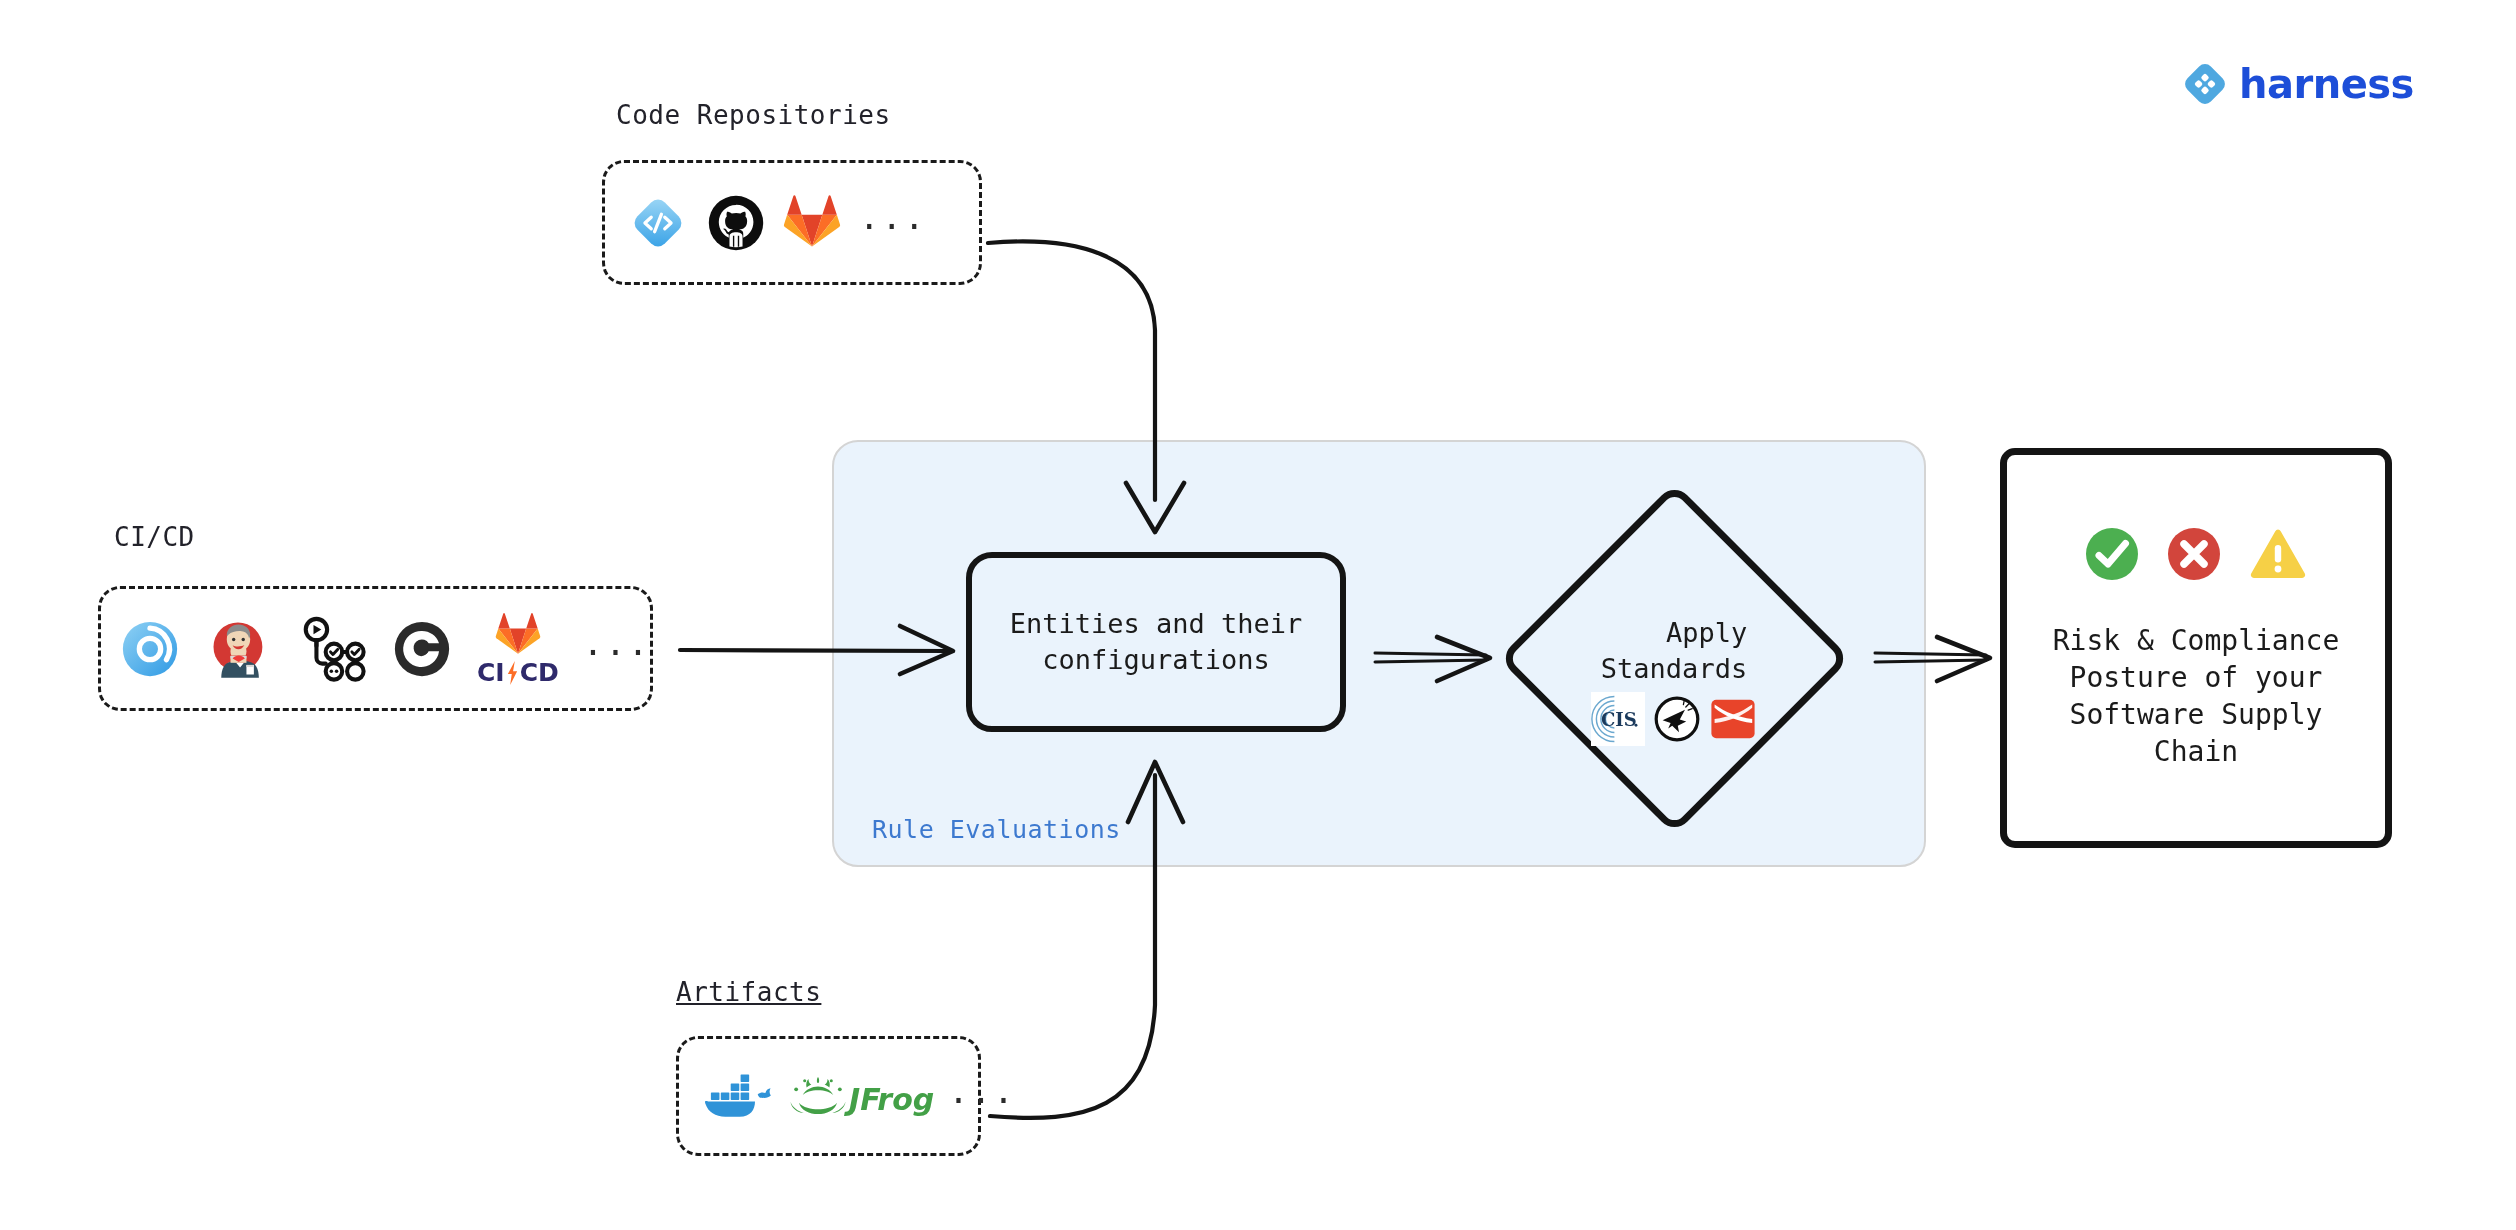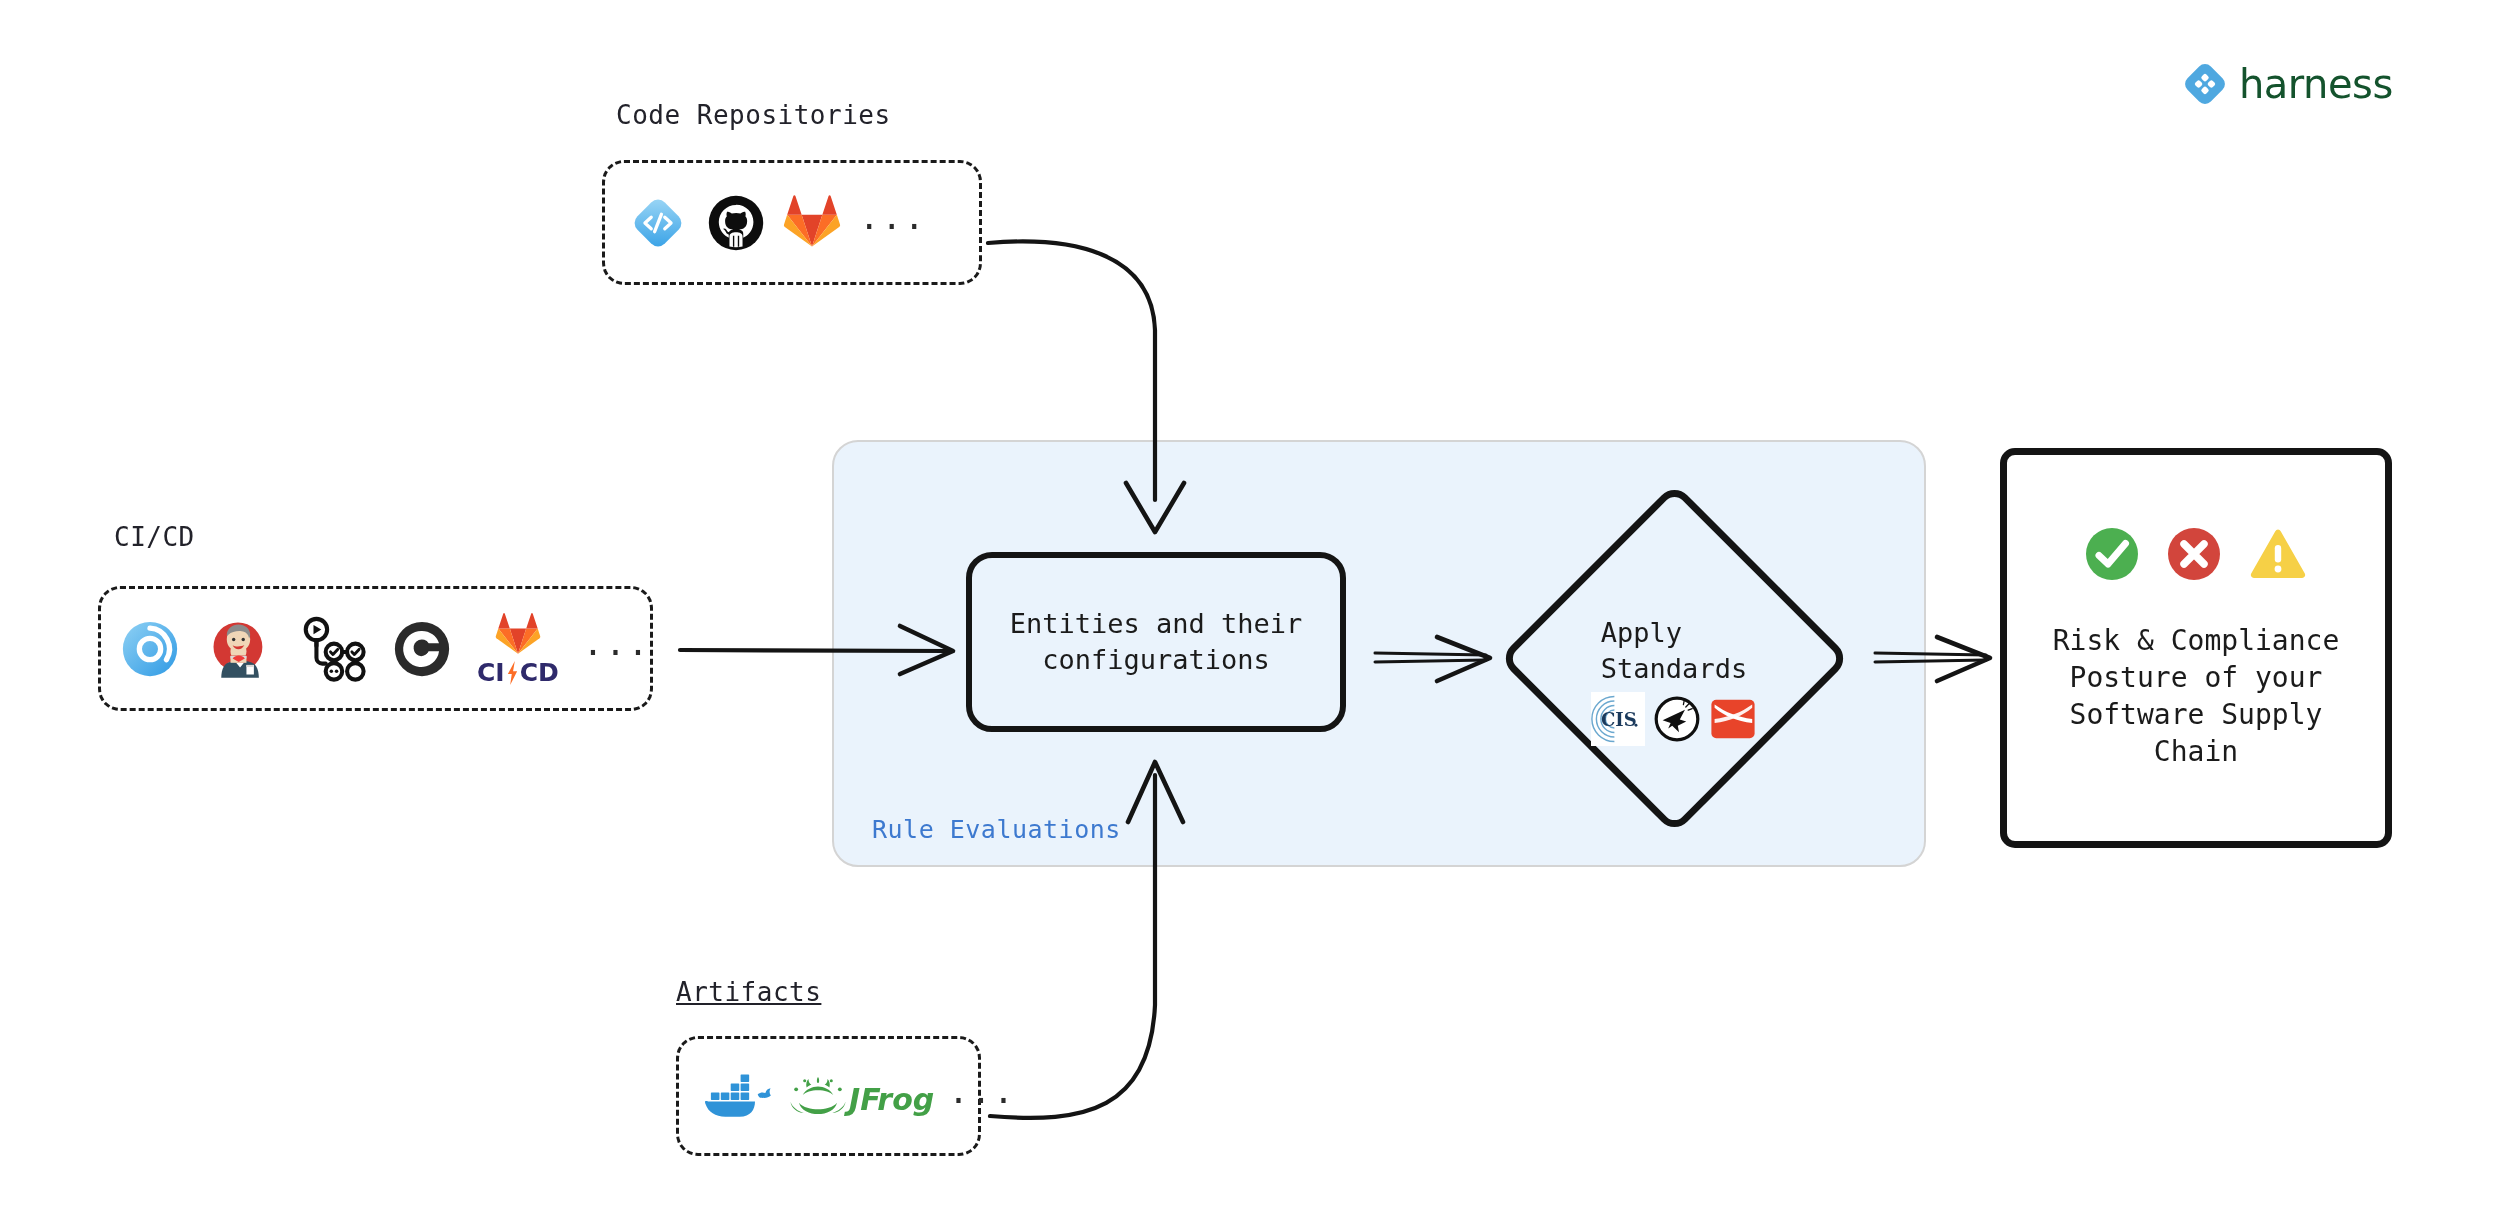--- a/index.html
+++ b/index.html
@@ -23,23 +23,23 @@
 
   
   #brand {
     left: 2183px; top: 62px;
     display: flex; align-items: center; gap: 12px;
   }
   #brand .mark { width: 44px; height: 44px; display: block; }
   #brand .wordmark {
     font-family: "DejaVu Sans", "Liberation Sans", sans-serif;
     font-size: 40px;
-    font-weight: 400;
+    font-weight: 700;
     letter-spacing: -0.5px;
-    color: #14532d;
+    color: #1d4ed8;
     line-height: 1;
   }
 
   
   .group-label {
     font-size: 26px;
     color: #22222a;
     letter-spacing: 0.5px;
     white-space: nowrap;
   }
@@ -130,21 +130,21 @@
     left: 0; top: 0; right: 0; bottom: 0;
     display: flex;
     flex-direction: column;
     align-items: center;
     justify-content: center;
   }
   #diamond-content .label {
     font-size: 27px;
     line-height: 1.3;
     color: #1b1b1b;
-    text-align: left;
+    text-align: right;
     white-space: pre-line;
     margin-bottom: 6px;
     margin-top: 45px;
   }
   #standards-icons {
     display: flex;
     align-items: center;
     gap: 8px;
   }
 

